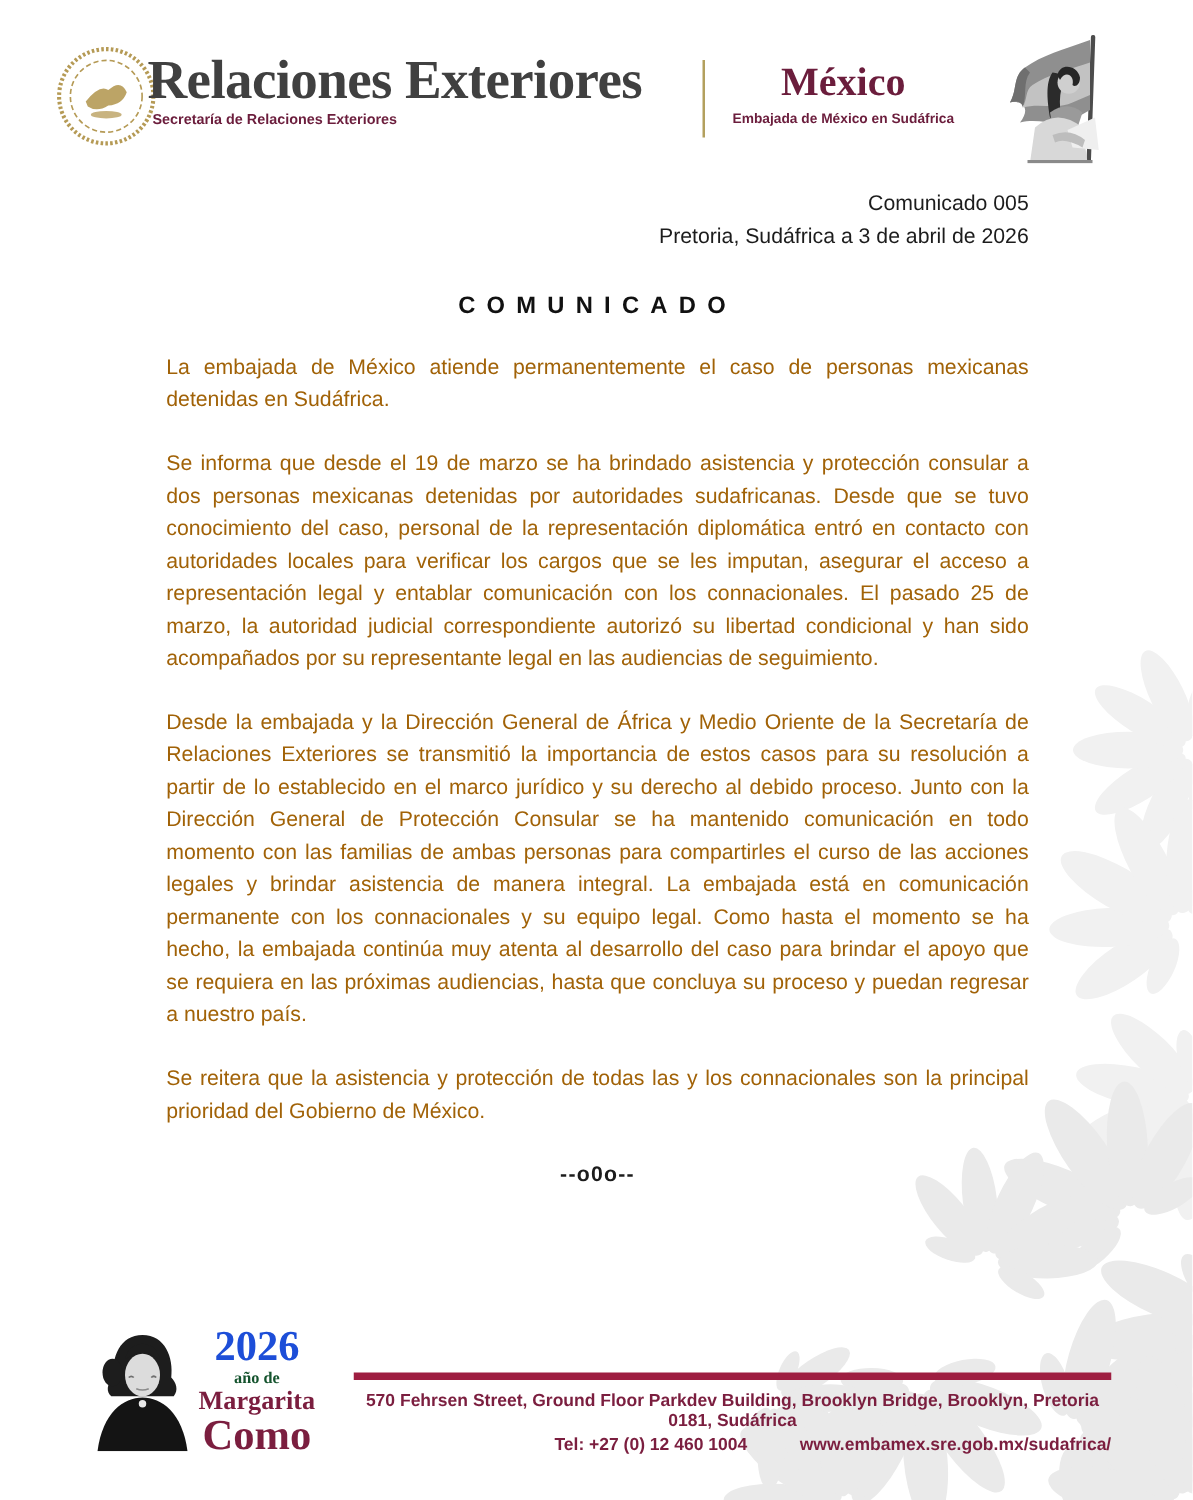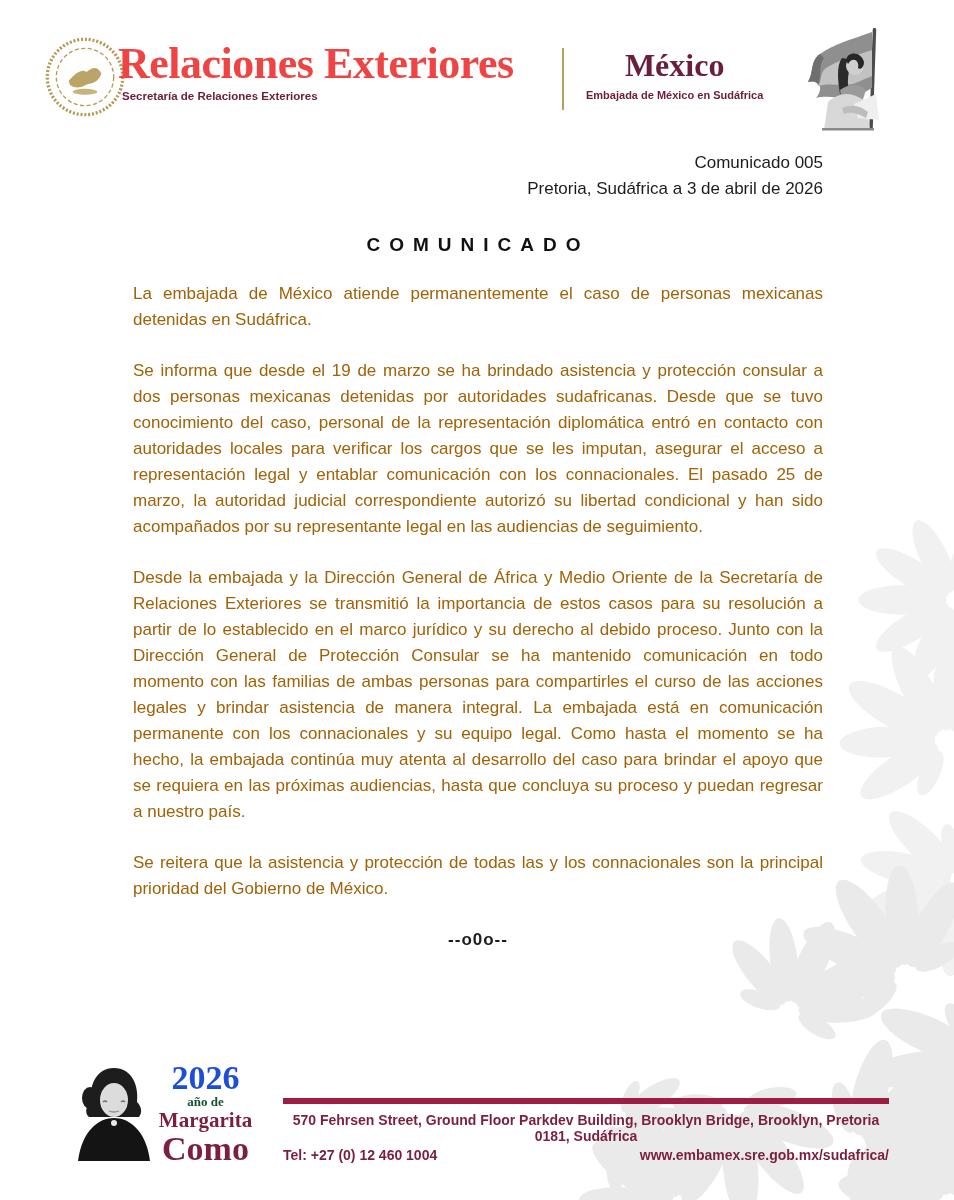--- a/index.html
+++ b/index.html
@@ -10,21 +10,21 @@
     font-family:"Liberation Sans", sans-serif; color:#1c1c1c;
   }
   
   .watermark { position:absolute; inset:0; z-index:0; pointer-events:none; }
   
   .header { position:absolute; left:0; top:0; width:954px; height:150px; z-index:2; }
   .seal { position:absolute; left:44px; top:36px; }
   .brand-block { position:absolute; left:118px; top:40px; }
   .brand-title {
     font-family:"Liberation Serif", serif; font-weight:bold;
-    font-size:44px; line-height:48px; color:#ef4444; letter-spacing:-0.5px;
+    font-size:44px; line-height:48px; color:#404040; letter-spacing:-0.5px;
   }
   .brand-subtitle {
     font-size:11.5px; font-weight:bold; color:#6b1d3c; margin-top:2px; margin-left:4px;
   }
   .logo-divider { position:absolute; left:562px; top:48px; width:2px; height:62px; background:#b3a05e; }
   .org-block { position:absolute; left:586px; top:44px; text-align:center; }
   .org-title {
     font-family:"Liberation Serif", serif; font-weight:bold;
     font-size:32px; line-height:42px; color:#6b1d3c;
   }
@@ -50,21 +50,21 @@
   .maza-year { font-size:34px; font-weight:bold; color:#1d4ed8; line-height:32px; }
   .maza-caption { font-size:13px; font-weight:bold; color:#14532d; line-height:15px; }
   .maza-first { font-size:21px; font-weight:bold; color:#7b1e3f; line-height:23px; }
   .maza-last { font-size:34px; font-weight:bold; color:#7b1e3f; line-height:34px; }
   .contact-block { position:absolute; left:283px; top:48px; width:606px; }
   .contact-rule { width:100%; height:6px; background:#9e1e41; }
   .contact-address {
     margin-top:8px; text-align:center; font-size:14px; font-weight:bold; color:#7b1e3f;
   }
   .contact-line2 {
-    margin-top:3px; display:flex; justify-content:space-between; gap:42px;
+    margin-top:3px; display:flex; justify-content:flex-end; gap:42px;
     font-size:14px; font-weight:bold; color:#7b1e3f;
   }
 </style>
 </head>
 <body>
 
 <div class="page">
 
   <svg class="watermark" width="954" height="1200" viewBox="0 0 954 1200" aria-hidden="true">
     <defs>

